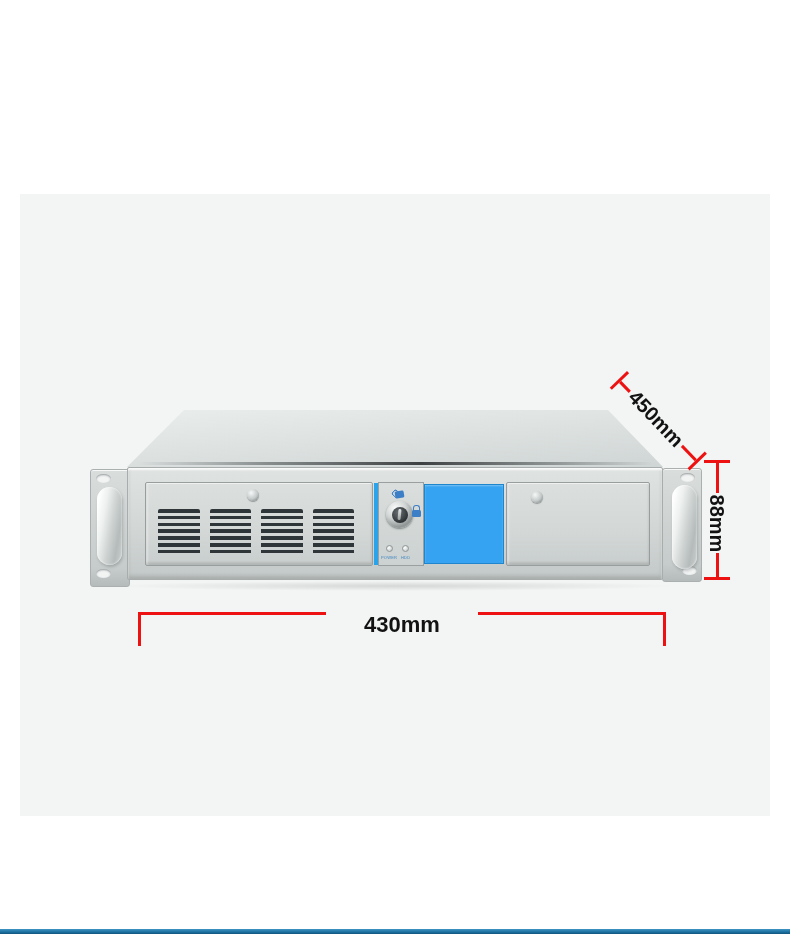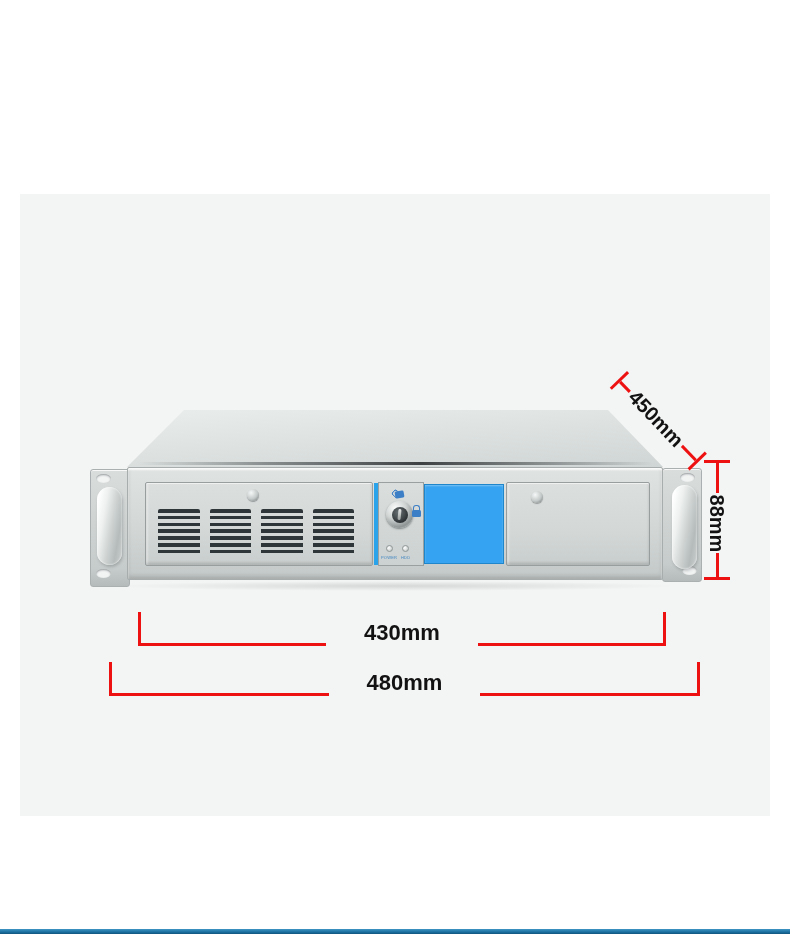--- a/index.html
+++ b/index.html
@@ -131,21 +131,21 @@
     background:var(--blue-panel);border:1px solid #1f86cc;
     box-shadow:inset 0 1px 2px rgba(255,255,255,.35);
   }
 
   .chassis-shadow{
     left:110px;top:581px;width:570px;height:10px;
     background:radial-gradient(ellipse at center,rgba(0,0,0,.12),rgba(0,0,0,0) 70%);
   }
 
   
-  .dim{display:flex;align-items:flex-end;color:var(--ink);padding-left:16px;}
+  .dim{display:flex;align-items:flex-start;color:var(--ink);padding-left:16px;}
   .dim .tick-v{width:3px;height:34px;background:var(--dimension-red);}
   .dim .line-h{flex:1;height:3px;background:var(--dimension-red);}
   .dim .lbl{font-size:22px;font-weight:bold;padding:0 38px;white-space:nowrap;}
   .dim-430{left:122px;top:612px;width:544px;height:34px;}
   .dim-480{left:93px;top:662px;width:607px;height:34px;}
 
   .dim-450{
     left:627px;top:371px;width:124px;height:24px;
     transform:rotate(46deg);transform-origin:0 0;
     display:flex;align-items:center;color:var(--ink);
@@ -240,25 +240,18 @@
     </div>
 
     <div class="abs dim dim-430" style="left:102px;top:418px;">
       <div class="tick-v"></div>
       <div class="line-h"></div>
       <div class="lbl">430mm</div>
       <div class="line-h"></div>
       <div class="tick-v"></div>
     </div>
 
-    <div class="abs dim dim-480" style="left:73px;top:468px;">
-      <div class="tick-v"></div>
-      <div class="line-h"></div>
-      <div class="lbl">480mm</div>
-      <div class="line-h"></div>
-      <div class="tick-v"></div>
-    </div>
 
   </div>
 
   <div class="abs bottom-bar"></div>
 
 </div>
 
 </body></html>

